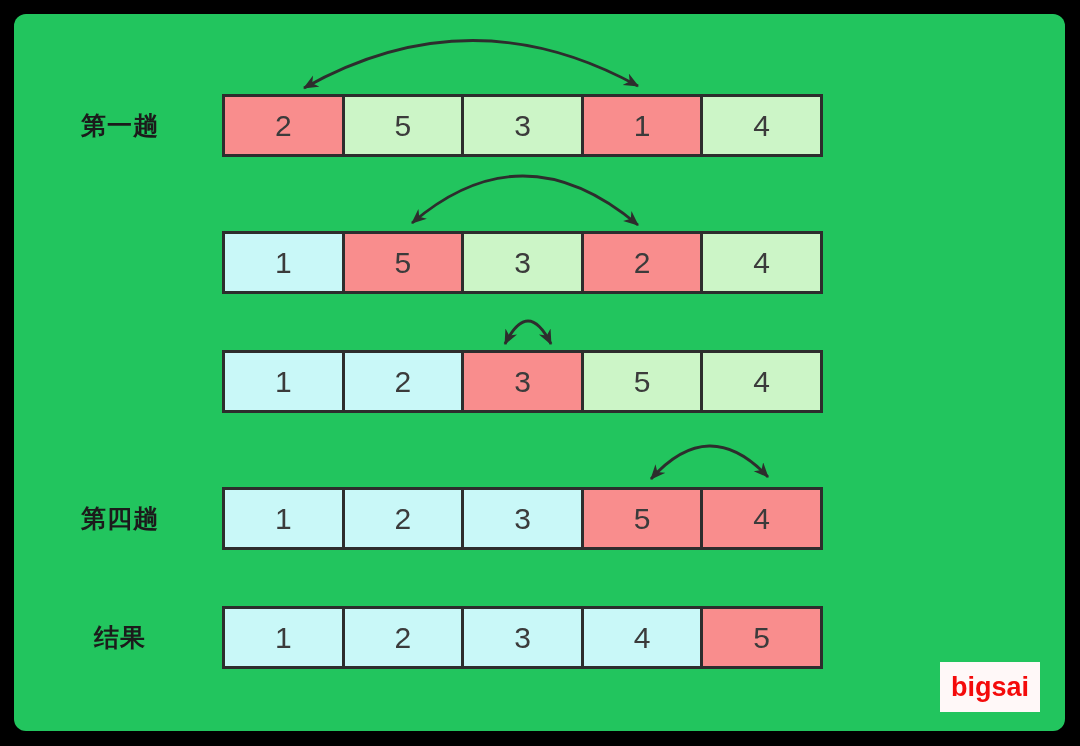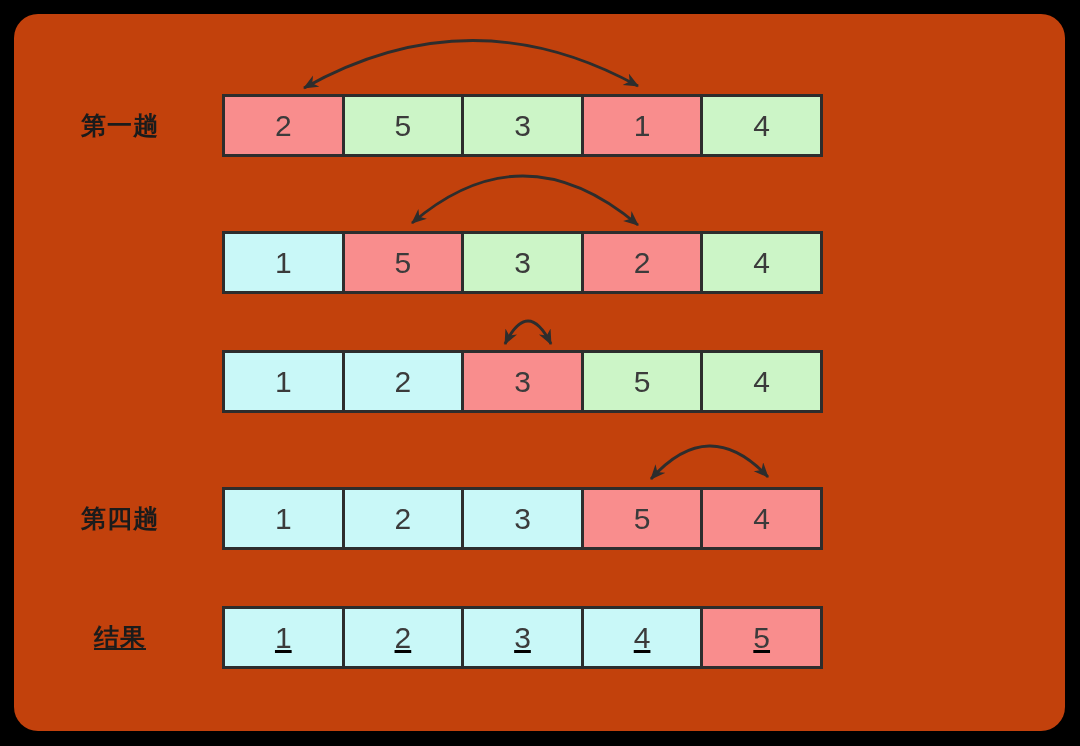--- a/index.html
+++ b/index.html
@@ -7,22 +7,22 @@
     width:1080px;height:746px;
     background:#000000;
     position:relative;
     font-family:"Liberation Sans", sans-serif;
     overflow:hidden;
   }
   .card{
     position:absolute;
     left:14px;top:14px;
     width:1051px;height:717px;
-    background:#c2410c;
-    border-radius:24px;
+    background:#22c55e;
+    border-radius:12px;
   }
   .row-label{
     position:absolute;
     left:36px;width:140px;height:63px;
     display:flex;align-items:center;justify-content:center;
     font-size:25px;font-weight:bold;color:#1b1b1b;
     letter-spacing:1px;
   }
   .cells{
     position:absolute;
@@ -32,21 +32,21 @@
   .cell{
     flex:1;
     border:3px solid #2d2d2d;
     margin-left:-3px;
     box-sizing:border-box;
     display:flex;align-items:center;justify-content:center;
     font-size:30px;color:#3b3b3b;
     background:#ffffff;
   }
   .cell:first-child{margin-left:0;}
-  .r1{top:80px;} .r2{top:217px;} .r3{top:336px;} .r4{top:473px;text-align:right;} .r5{top:592px;text-decoration:underline;}
+  .r1{top:80px;} .r2{top:217px;} .r3{top:336px;} .r4{top:473px;text-align:right;} .r5{top:592px;}
   .arcs{
     position:absolute;left:0;top:0;width:1051px;height:717px;
     pointer-events:none;
   }
   .arc{
     fill:none;stroke:#2d2d2d;stroke-width:2.8px;
   }
   .watermark{
     position:absolute;
     left:926px;top:648px;width:100px;height:50px;
@@ -111,14 +111,15 @@
 
   <div class="row-label r5">结果</div>
   <div class="cells r5">
     <div class="cell" style="background: rgb(201, 248, 248);">1</div>
     <div class="cell" style="background: rgb(201, 248, 248);">2</div>
     <div class="cell" style="background: rgb(201, 248, 248);">3</div>
     <div class="cell" style="background: rgb(201, 248, 248);">4</div>
     <div class="cell" style="background: rgb(249, 141, 141);">5</div>
   </div>
 
+  <div class="watermark">bigsai</div>
 
 </div>
 
 </body></html>

